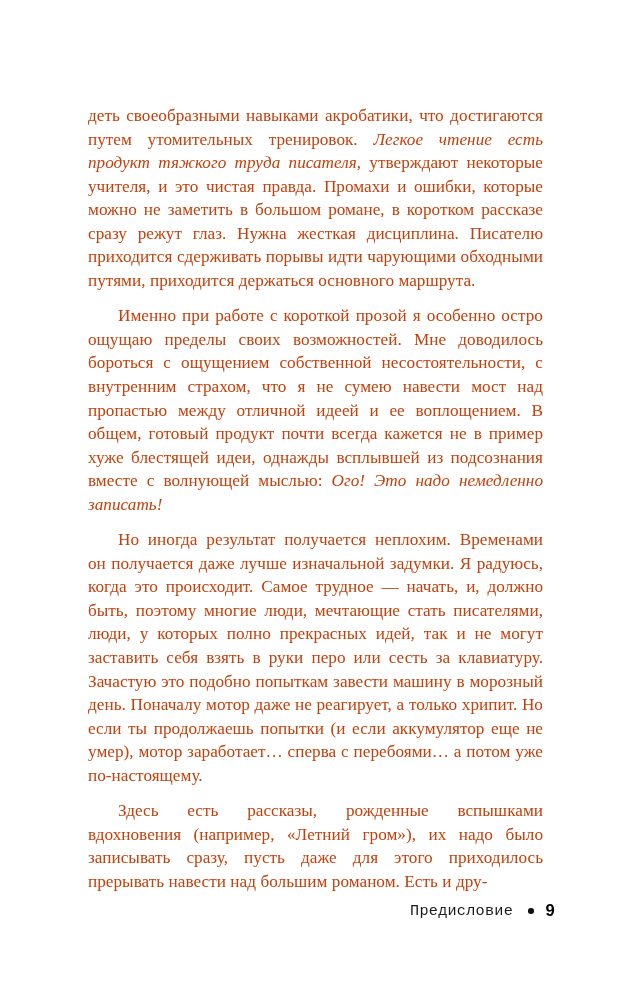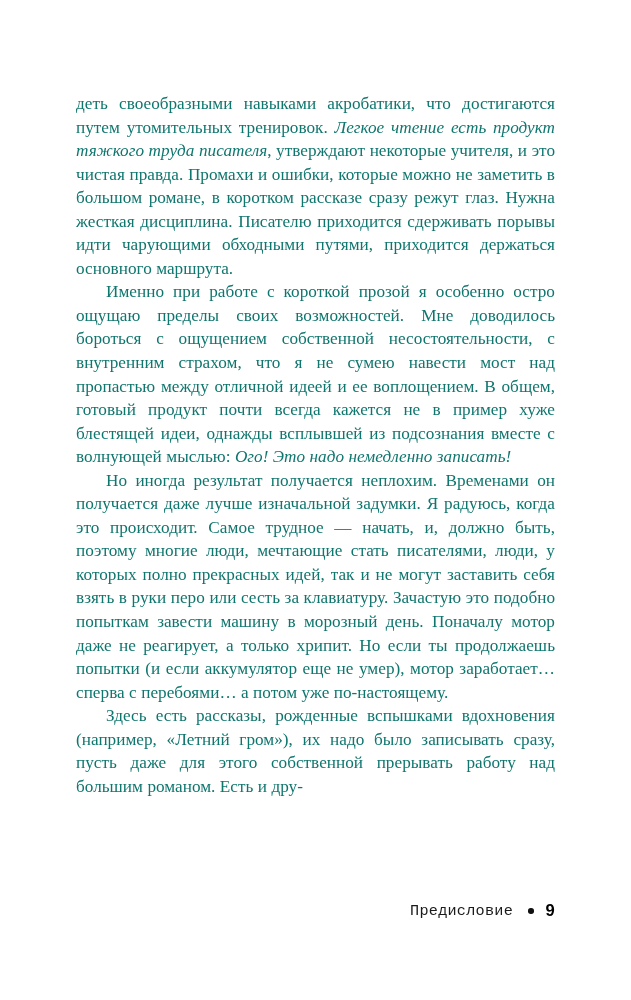--- a/index.html
+++ b/index.html
@@ -28,27 +28,27 @@
   }
 
   .textblock {
     position: absolute;
     left: 76px;
     top: 92px;
     width: 479px;
   }
 
   .para {
-    margin: 0;
+    margin: 12px;
     font-size: 17.2px;
     line-height: 23.55px;
     text-align: justify;
     text-justify: inter-word;
     text-indent: 30px;
-    color: #0f766e;
+    color: #c2410c;
     hyphens: manual;
     word-spacing: 0.1px;
     letter-spacing: 0.02px;
   }
 
   .para.first {
     text-indent: 0;
   }
 
   .para em {
@@ -104,21 +104,21 @@
 
     <p class="para">
       <span>Именно при работе с короткой прозой я особенно остро ощущаю пределы своих возможностей. Мне доводилось бороться с ощущением собственной несостоятельности, с внутренним страхом, что я не сумею навести мост над пропастью между отличной идеей и ее воплощением. В общем, готовый продукт почти всегда кажется не в пример хуже блестящей идеи, однажды всплывшей из подсознания вместе с волнующей мыслью: </span><em>Ого! Это надо немедленно записать!</em>
     </p>
 
     <p class="para">
       <span>Но иногда результат получается неплохим. Временами он получается даже лучше изначальной задумки. Я радуюсь, когда это происходит. Самое трудное — начать, и, должно быть, поэтому многие люди, мечтающие стать писателями, люди, у которых полно прекрасных идей, так и не могут заставить себя взять в руки перо или сесть за клавиатуру. Зачастую это подобно попыткам завести машину в морозный день. Поначалу мотор даже не реагирует, а только хрипит. Но если ты продолжаешь попытки (и если аккумулятор еще не умер), мотор заработает… сперва с перебоями… а потом уже по-настоящему.</span>
     </p>
 
     <p class="para">
-      <span>Здесь есть рассказы, рожденные вспышками вдохновения (например, «Летний гром»), их надо было записывать сразу, пусть даже для этого собственной прерывать работу над большим романом. Есть и дру-</span>
+      <span>Здесь есть рассказы, рожденные вспышками вдохновения (например, «Летний гром»), их надо было записывать сразу, пусть даже для этого приходилось прерывать навести над большим романом. Есть и дру-</span>
     </p>
 
   </div>
 
   <div class="footer">
     <span class="footer-label">Предисловие</span>
     <span class="footer-dot"></span>
     <span class="footer-page">9</span>
   </div>
 

